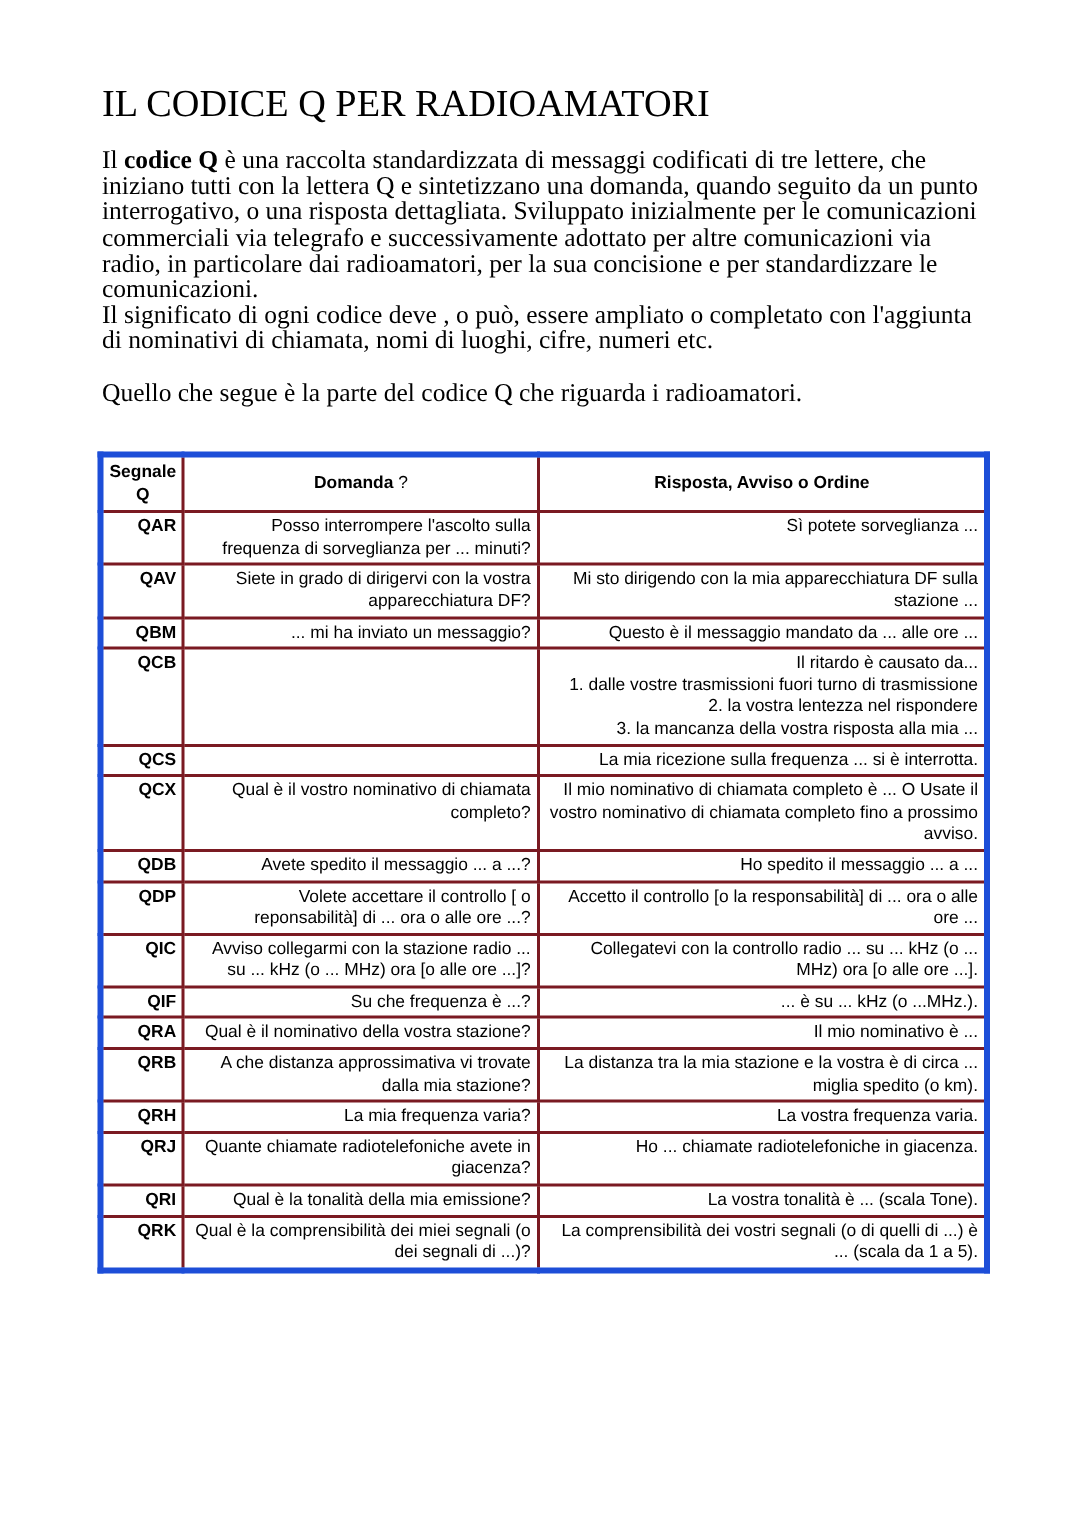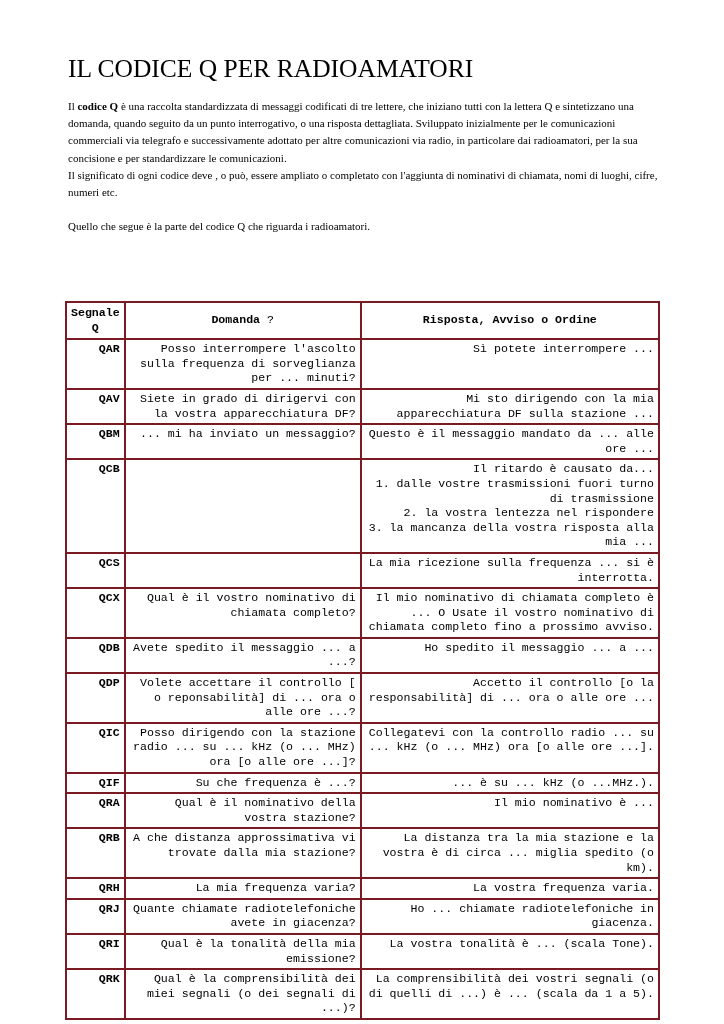--- a/index.html
+++ b/index.html
@@ -5,29 +5,29 @@
   html, body { margin: 0; padding: 0; background: #ffffff; }
   body { width: 724px; height: 1024px; position: relative; overflow: hidden; color: #000; }
   .page { position: absolute; left: 0; top: 0; width: 724px; height: 1024px; padding-left: 40px; }
   .title {
     position: absolute; left: 68px; top: 54px;
     font-family: "Liberation Serif", serif; font-size: 25.5px; font-weight: normal;
     margin: 0; letter-spacing: 0px; white-space: nowrap;
   }
   .intro {
     position: absolute; left: 68px; top: 98px; width: 590px;
-    font-family: "Liberation Serif", serif; font-size: 11px; line-height: 17.2px;
+    font-family: "Liberation Serif", serif; font-size: 17px; line-height: 17.2px;
   }
   .intro p { margin: 0; }
   .intro .gap { height: 17px; }
   table.qcode {
     position: absolute; left: 65px; top: 301px; width: 595px;
     border-collapse: collapse;
-    font-family: Liberation Mono, monospace; font-size: 11.6px; line-height: 14.6px;
-    border: 2px solid #1d4ed8;
+    font-family: Liberation Sans, sans-serif; font-size: 11.6px; line-height: 14.6px;
+    border: 4px solid #1d4ed8;
   }
   table.qcode th, table.qcode td {
     border: 2px solid #7a1a22;
     padding: 2px 4px 2px 4px;
     vertical-align: top; text-align: right;
   }
   table.qcode th { vertical-align: middle; text-align: center; font-weight: bold; padding: 3px 4px; }
   table.qcode th .normal { font-weight: normal; }
   col.c1 { width: 53px; }
   col.c2 { width: 239px; }
@@ -58,21 +58,21 @@
       <tr class="hdr">
         <th>Segnale Q</th>
         <th><span>Domanda</span><span class="normal"> ?</span></th>
         <th>Risposta, Avviso o Ordine</th>
       </tr>
     </thead>
     <tbody id="tbody">
         <tr>
           <td class="code">QAR</td>
           <td>Posso interrompere l'ascolto sulla frequenza di sorveglianza per ... minuti?</td>
-          <td>Sì potete interrompere ...</td>
+          <td>Sì potete sorveglianza ...</td>
         </tr>
         <tr>
           <td class="code">QAV</td>
           <td>Siete in grado di dirigervi con la vostra apparecchiatura DF?</td>
           <td>Mi sto dirigendo con la mia apparecchiatura DF sulla stazione ...</td>
         </tr>
         <tr>
           <td class="code">QBM</td>
           <td>... mi ha inviato un messaggio?</td>
           <td>Questo è il messaggio mandato da ... alle ore ...</td>
@@ -102,21 +102,21 @@
           <td>Avete spedito il messaggio ... a ...?</td>
           <td>Ho spedito il messaggio ... a ...</td>
         </tr>
         <tr>
           <td class="code">QDP</td>
           <td>Volete accettare il controllo [ o reponsabilità] di ... ora o alle ore ...?</td>
           <td>Accetto il controllo [o la responsabilità] di ... ora o alle ore ...</td>
         </tr>
         <tr>
           <td class="code">QIC</td>
-          <td>Posso dirigendo con la stazione radio ... su ... kHz (o ... MHz) ora [o alle ore ...]?</td>
+          <td>Avviso collegarmi con la stazione radio ... su ... kHz (o ... MHz) ora [o alle ore ...]?</td>
           <td>Collegatevi con la controllo radio ... su ... kHz (o ... MHz) ora [o alle ore ...].</td>
         </tr>
         <tr>
           <td class="code">QIF</td>
           <td>Su che frequenza è ...?</td>
           <td>... è su ... kHz (o ...MHz.).</td>
         </tr>
         <tr>
           <td class="code">QRA</td>
           <td>Qual è il nominativo della vostra stazione?</td>

